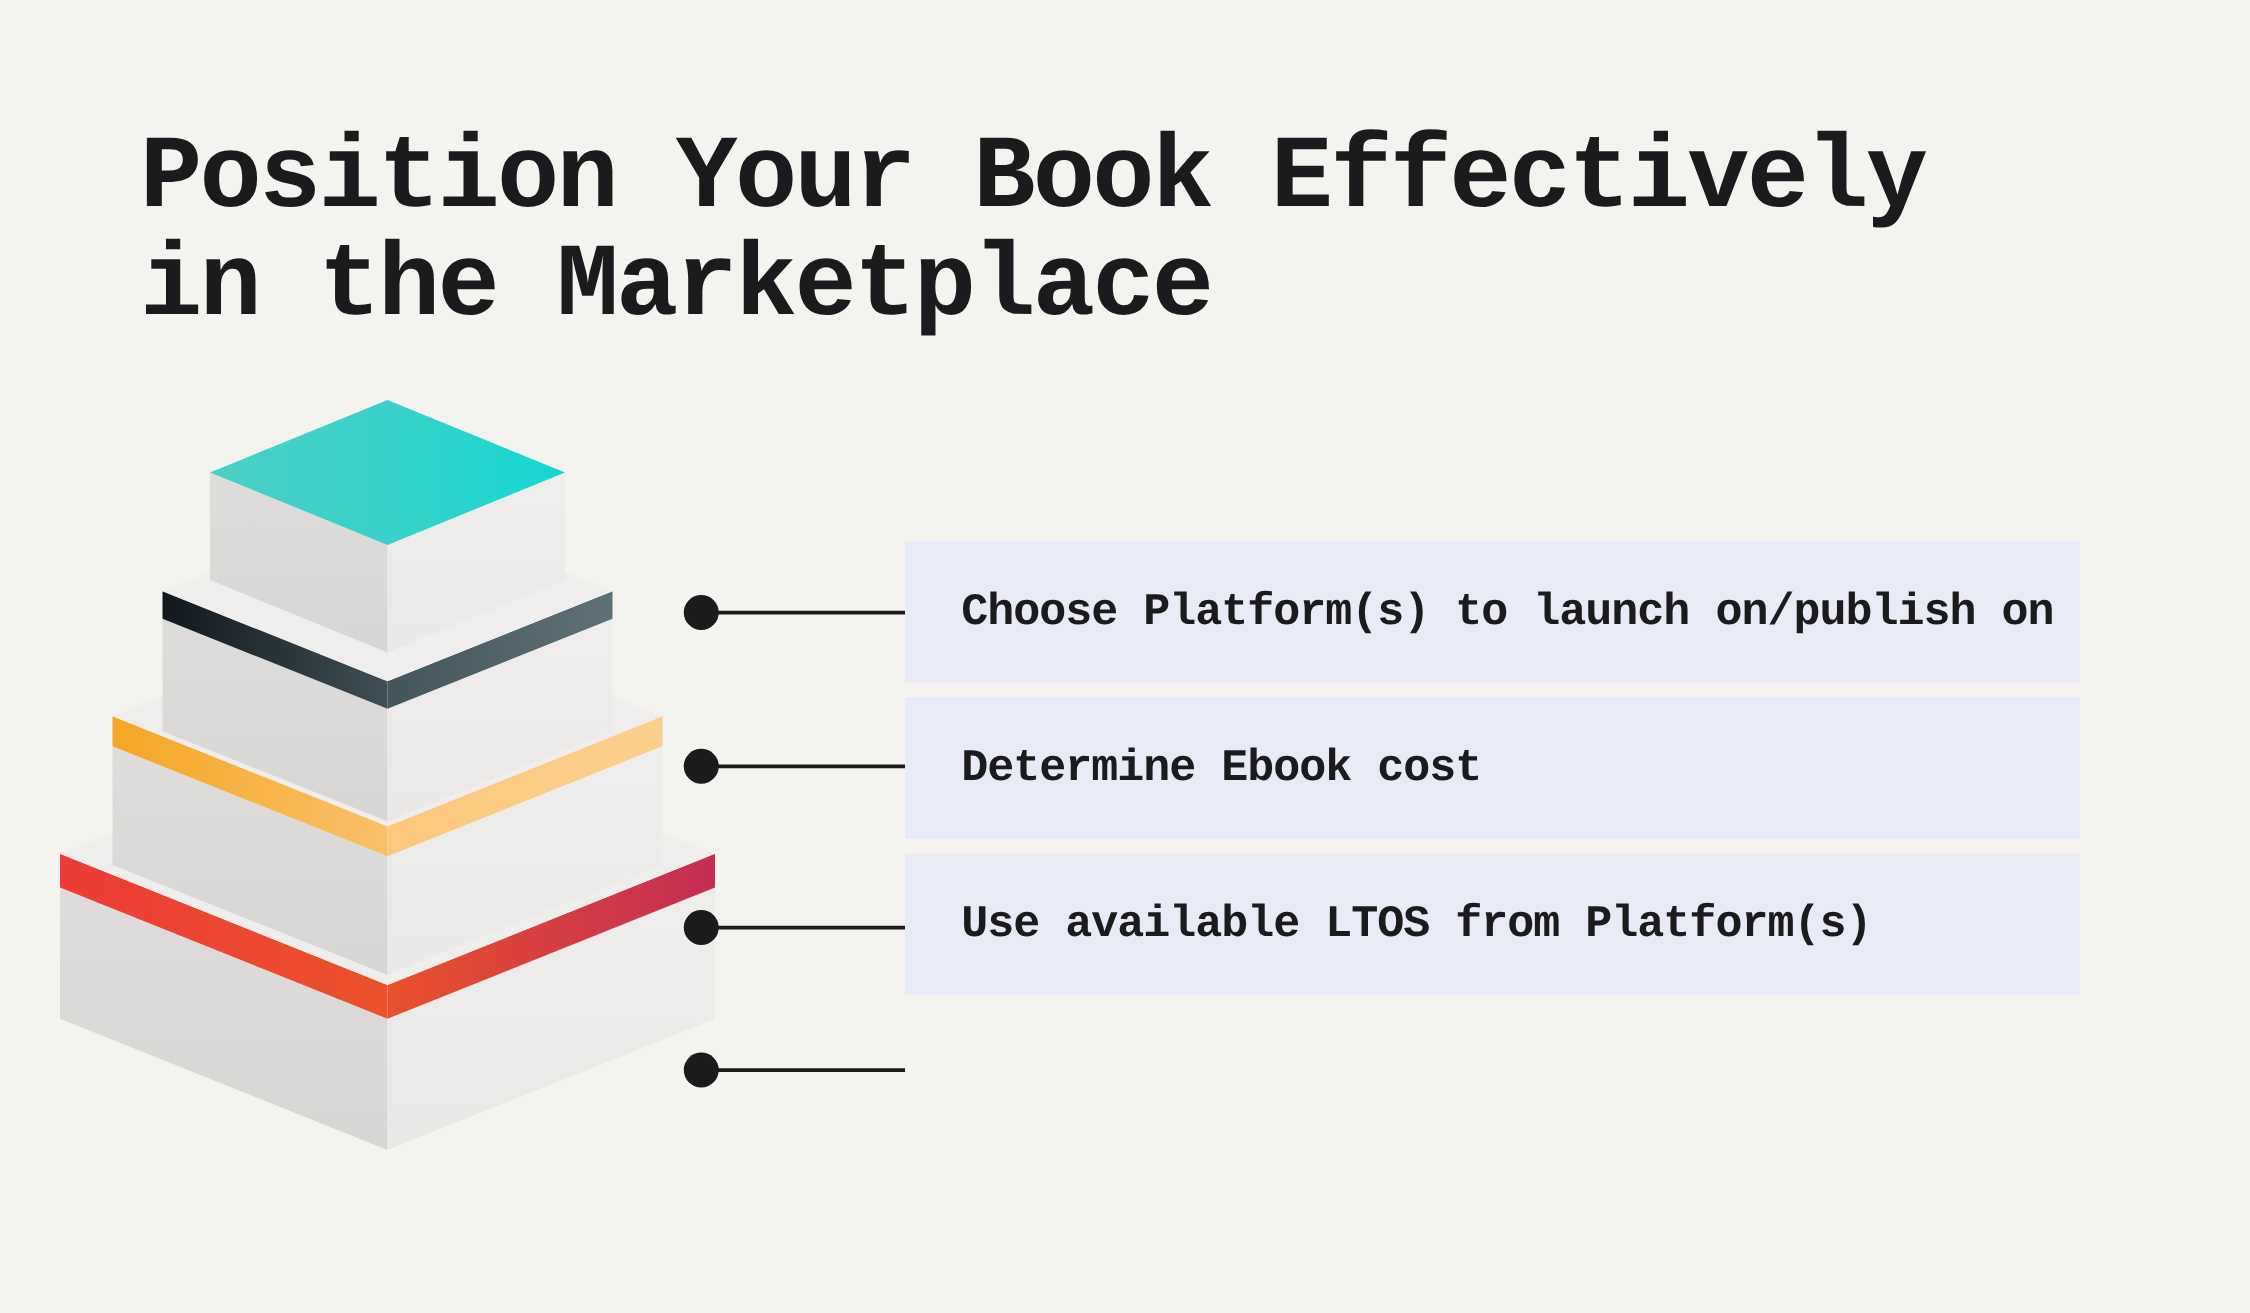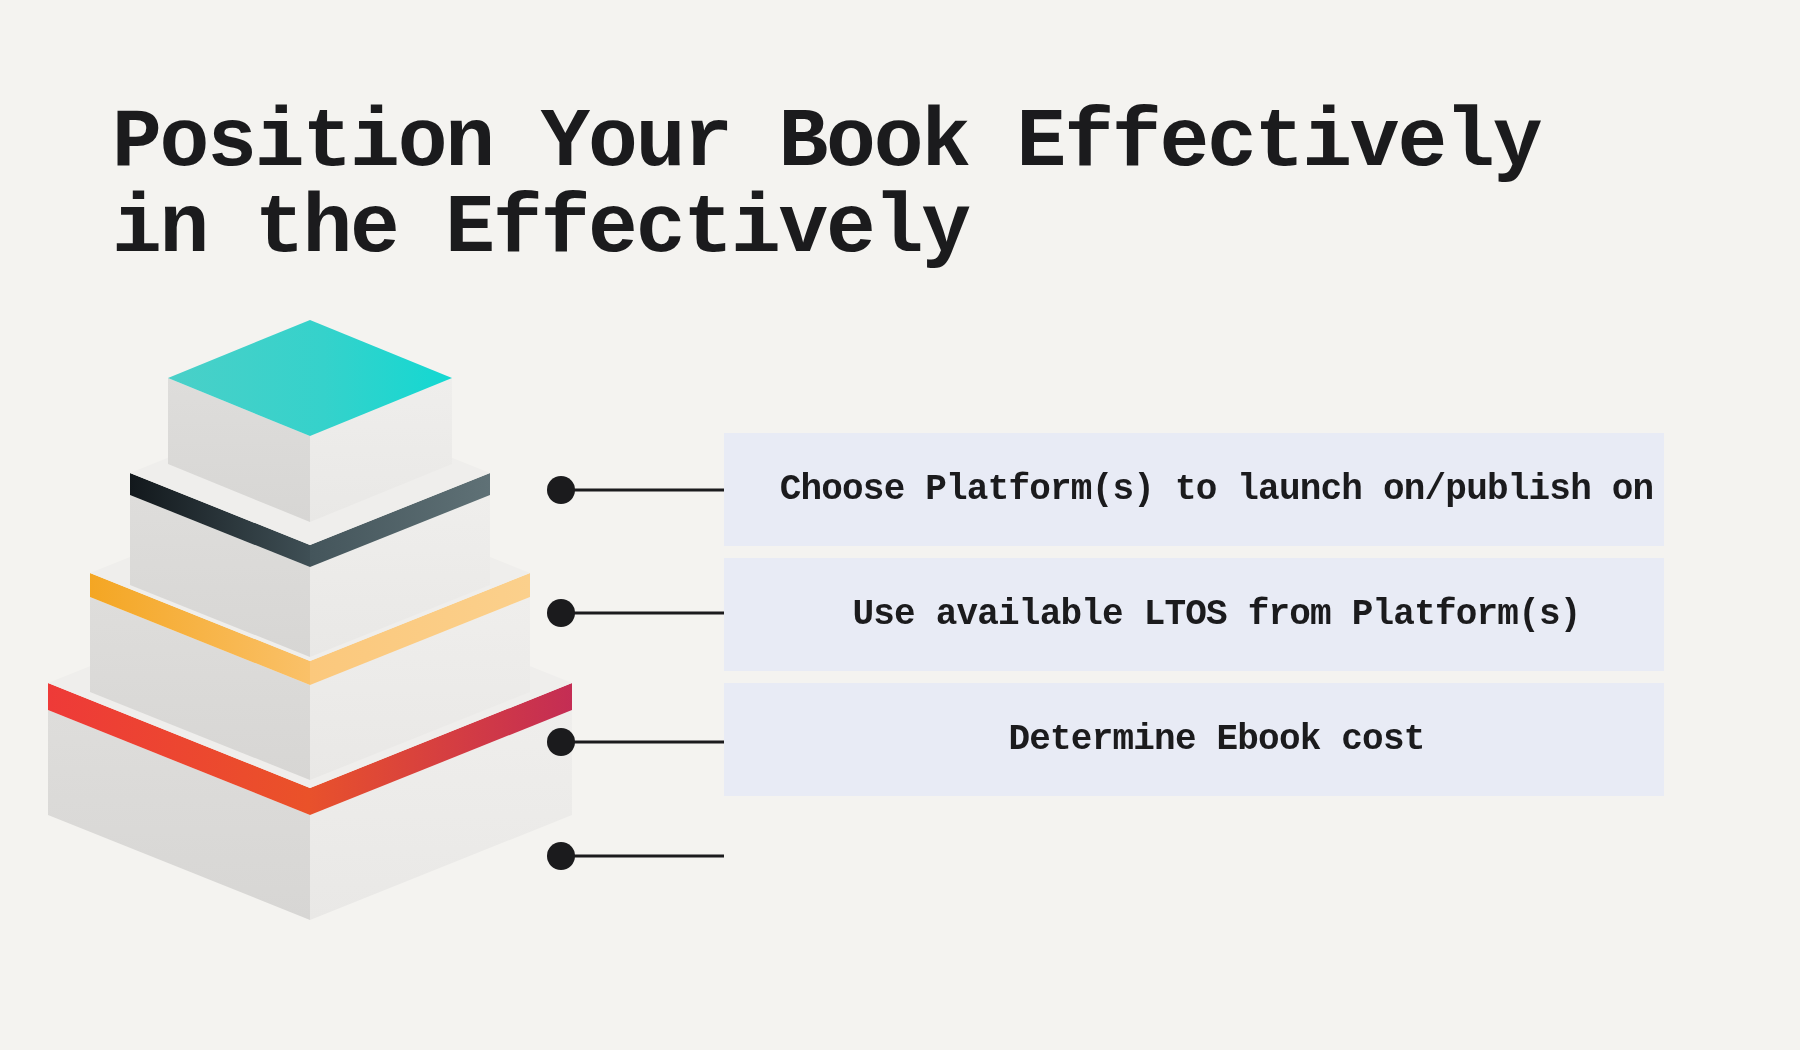--- a/index.html
+++ b/index.html
@@ -73,41 +73,40 @@
   .label-bar {
     position: relative;
     width: 940px;
     height: 113px;
     background: #e8ebf5;
     margin-bottom: 12px;
     display: flex;
     align-items: center;
     box-sizing: border-box;
     padding-left: 45px;
-    justify-content: center;
   }
   .label-bar:last-child {
     margin-bottom: 0;
   }
   .label-text {
     font-size: 36px;
     font-weight: 700;
     letter-spacing: -0.8px;
     color: #1b1b1d;
     white-space: nowrap;
   }
 </style>
 </head>
 <body>
 
 <div id="infographic">
 
   <div class="title-block">
     <div class="title-line">Position Your Book Effectively</div>
-    <div class="title-line">in the Effectively</div>
+    <div class="title-line">in the Marketplace</div>
   </div>
 
   <div class="pyramid">
     <svg width="620" height="620" viewBox="0 0 620 620" xmlns="http://www.w3.org/2000/svg">
       <defs>
 
         <linearGradient id="gTeal" x1="0" y1="0" x2="1" y2="0">
           <stop offset="0%" stop-color="#4ad0c8"></stop>
           <stop offset="55%" stop-color="#35d2cb"></stop>
           <stop offset="100%" stop-color="#13d8d2"></stop>
@@ -204,20 +203,20 @@
       <line x1="561" y1="856" x2="724" y2="856" stroke="#1b1b1d" stroke-width="3"></line>
       <circle cx="561" cy="856" r="14" fill="#1b1b1d"></circle>
     </g>
   </svg>
 
   <div class="labels">
     <div class="label-bar">
       <span class="label-text">Choose Platform(s) to launch on/publish on</span>
     </div>
     <div class="label-bar">
+      <span class="label-text">Determine Ebook cost</span>
+    </div>
+    <div class="label-bar">
       <span class="label-text">Use available LTOS from Platform(s)</span>
     </div>
-    <div class="label-bar">
-      <span class="label-text">Determine Ebook cost</span>
-    </div>
   </div>
 
 </div>
 
 </body></html>

